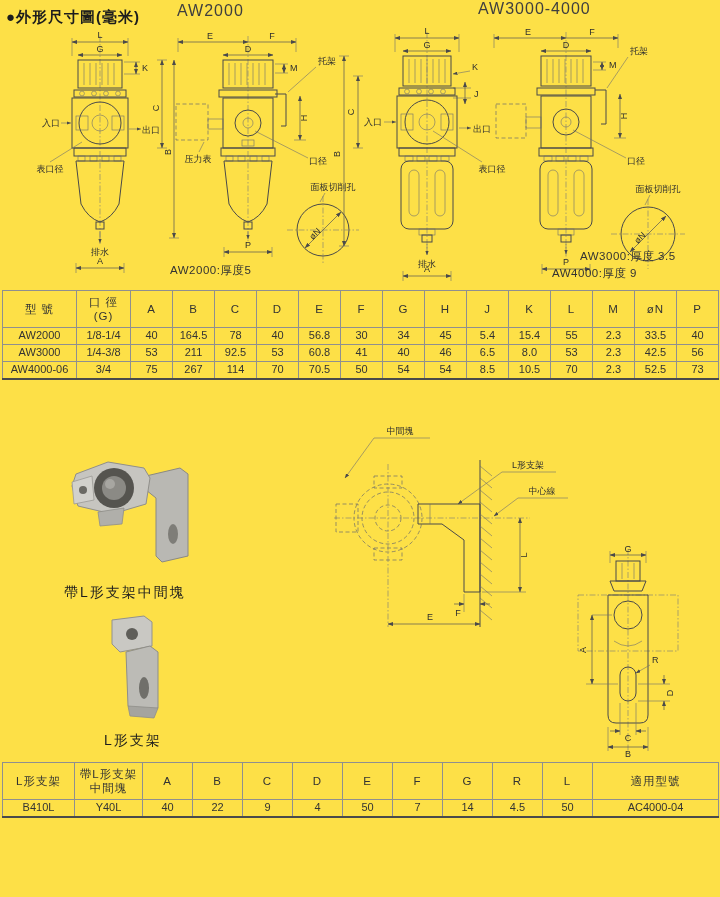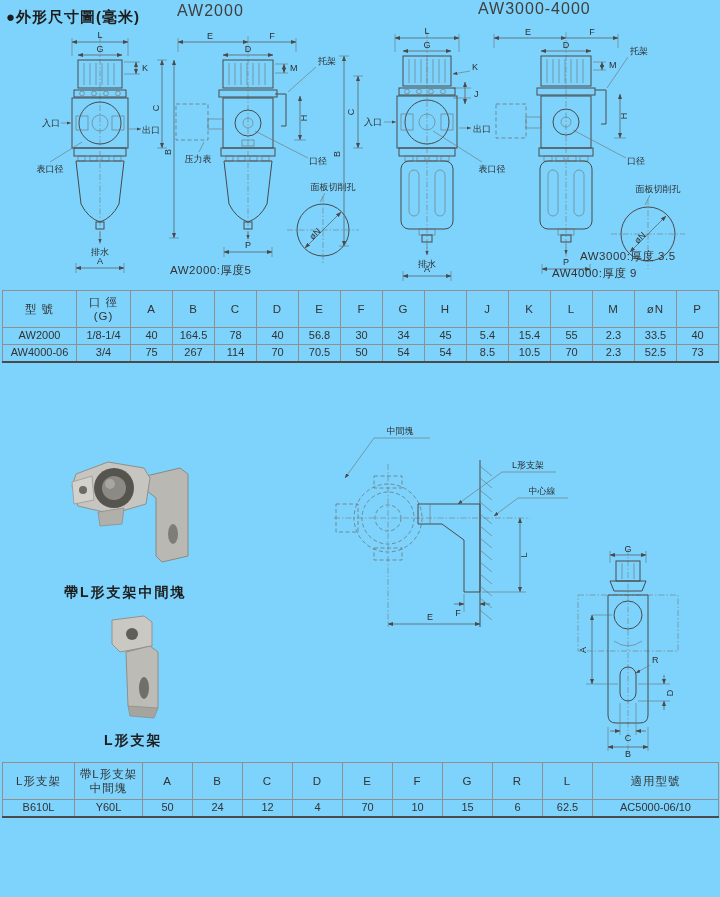--- a/index.html
+++ b/index.html
@@ -1,23 +1,23 @@
 <!DOCTYPE html>
 <html><head>
 <meta charset="utf-8">
 <style>
   *{margin:0;padding:0;box-sizing:border-box}
   html,body{width:720px;height:897px}
   body{font-family:"Liberation Sans","DejaVu Sans",sans-serif;background:#f5f3ed;color:#2e2e2e;overflow:hidden}
-  #canvas{position:relative;width:720px;height:897px;background:#7dd3fc}
+  #canvas{position:relative;width:720px;height:897px;background:#fde047}
   .abs{position:absolute}
   .h1{font-size:15px;font-weight:bold;letter-spacing:1px;color:#1d1d1d}
   .model-title{font-size:16px;color:#3f3f3f;letter-spacing:1px}
   .note{font-size:11.5px;color:#333;letter-spacing:.5px}
-  .caption{font-size:14px;font-weight:bold;letter-spacing:2px;color:#1d1d1d}
+  .caption{font-size:14px;font-weight:normal;letter-spacing:2px;color:#1d1d1d}
   table{border-collapse:collapse;table-layout:fixed;border:1.6px solid #4a4a4a;border-bottom-width:2.6px;background:transparent}
   th,td{border:1px solid #8f8f8f;text-align:center;vertical-align:middle;white-space:pre-line;color:#333;padding:0}
   th{font-weight:normal;font-size:11.5px;height:37px;line-height:1.25;letter-spacing:1px}
   td{font-size:11px;height:17px;line-height:1.45}
   svg{position:absolute;overflow:visible}
   svg text{font-family:"Liberation Sans","DejaVu Sans",sans-serif;fill:#2e2e2e}
   .ln{stroke:#4a4a4a;fill:none;stroke-width:1}
   .thin{stroke:#6e6e6e;fill:none;stroke-width:.6}
   .dim{stroke:#555;fill:none;stroke-width:.7}
   .dd{stroke:#787878;stroke-width:.6;fill:none;stroke-dasharray:6 2 1.5 2}
@@ -366,20 +366,38 @@
           <td>34</td>
           <td>45</td>
           <td>5.4</td>
           <td>15.4</td>
           <td>55</td>
           <td>2.3</td>
           <td>33.5</td>
           <td>40</td>
         </tr>
         <tr>
+          <td>AW3000</td>
+          <td>1/4-3/8</td>
+          <td>53</td>
+          <td>211</td>
+          <td>92.5</td>
+          <td>53</td>
+          <td>60.8</td>
+          <td>41</td>
+          <td>40</td>
+          <td>46</td>
+          <td>6.5</td>
+          <td>8.0</td>
+          <td>53</td>
+          <td>2.3</td>
+          <td>42.5</td>
+          <td>56</td>
+        </tr>
+        <tr>
           <td>AW4000-06</td>
           <td>3/4</td>
           <td>75</td>
           <td>267</td>
           <td>114</td>
           <td>70</td>
           <td>70.5</td>
           <td>50</td>
           <td>54</td>
           <td>54</td>
@@ -527,29 +545,29 @@
           <th>E</th>
           <th>F</th>
           <th>G</th>
           <th>R</th>
           <th>L</th>
           <th>適用型號</th>
         </tr>
       </thead>
       <tbody>
         <tr>
-          <td>B610L</td>
-          <td>Y60L</td>
+          <td>B410L</td>
+          <td>Y40L</td>
+          <td>40</td>
+          <td>22</td>
+          <td>9</td>
+          <td>4</td>
           <td>50</td>
-          <td>24</td>
-          <td>12</td>
-          <td>4</td>
-          <td>70</td>
-          <td>10</td>
-          <td>15</td>
-          <td>6</td>
-          <td>62.5</td>
-          <td>AC5000-06/10</td>
+          <td>7</td>
+          <td>14</td>
+          <td>4.5</td>
+          <td>50</td>
+          <td>AC4000-04</td>
         </tr>
       </tbody>
     </table>
 
 </div>
 
 </body></html>

